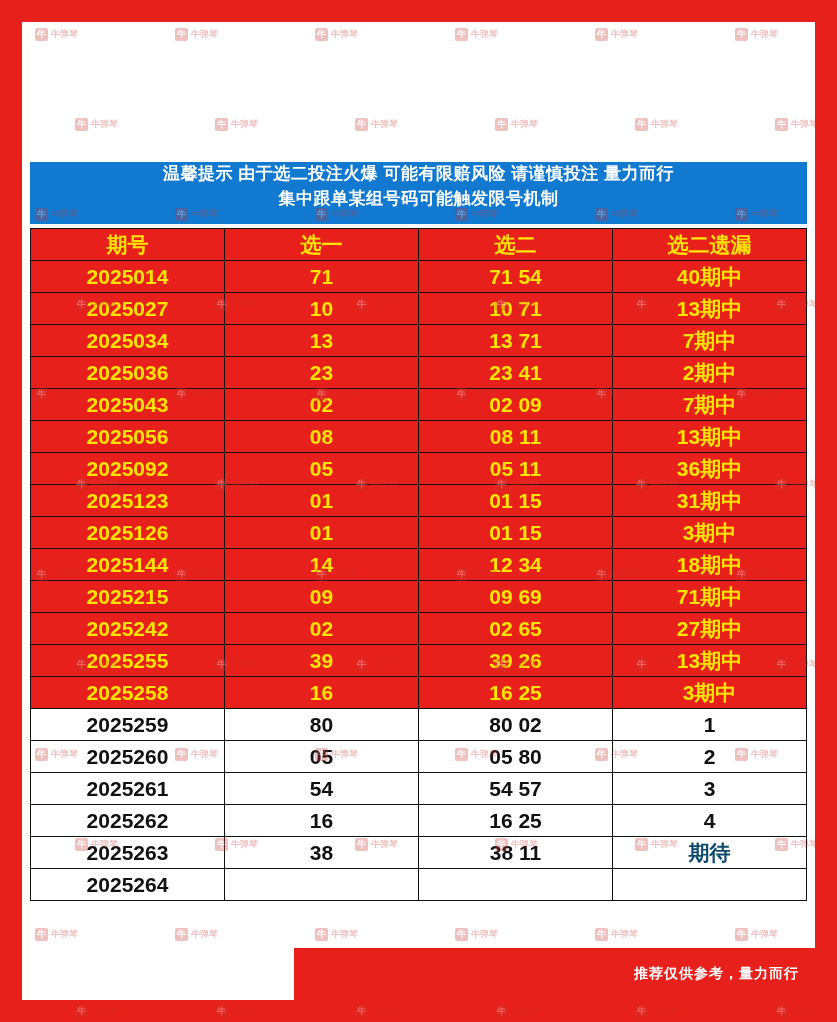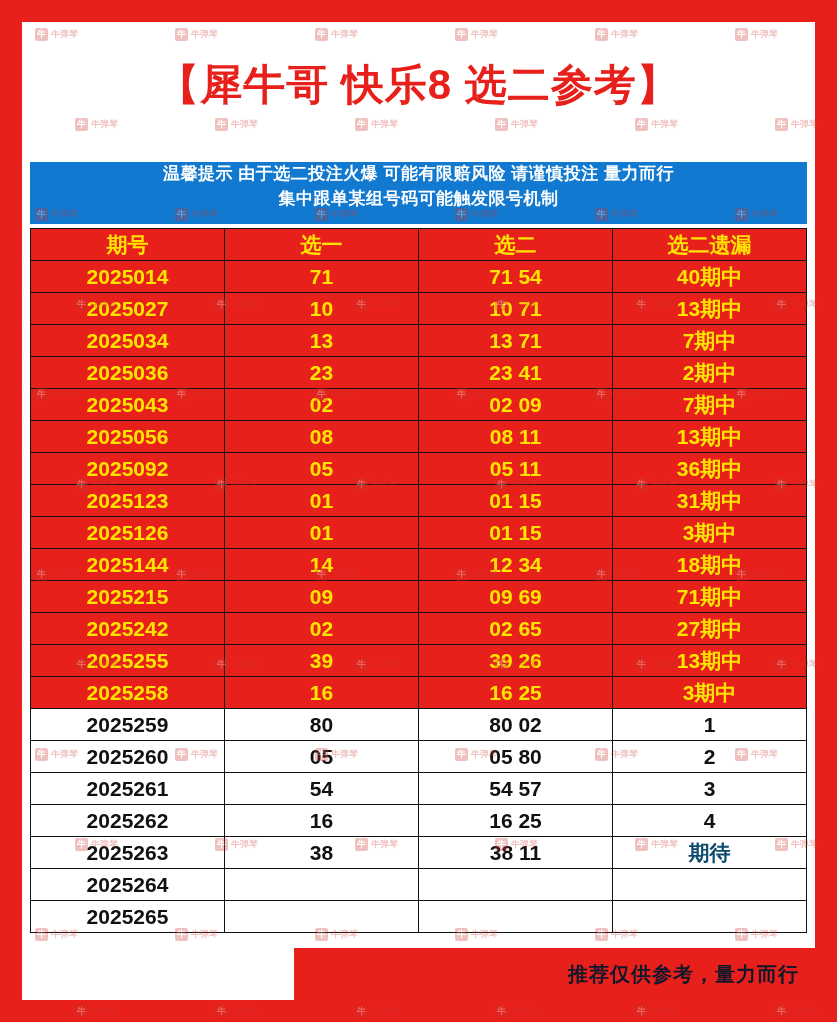--- a/index.html
+++ b/index.html
@@ -87,32 +87,29 @@
   td.col3{width:210px;}
   td.col4{width:200px;}
 
   .footer{
     position:absolute;left:272px;right:0;bottom:0;height:52px;
     background:#e8201c;
     display:flex;align-items:center;justify-content:flex-end;
     padding-right:16px;
     box-sizing:border-box;
   }
-  .footer span{color:#0f172a;font-size:20px;font-weight:bold;letter-spacing:1px;}
+  .footer span{color:#ffffff;font-size:14px;font-weight:bold;letter-spacing:1px;}
 </style>
 </head>
 <body>
 
 <div class="page">
 
   <div class="inner">
 
-    <div class="title-band">
-      <div class="title">【犀牛哥 快乐8 选二参考】</div>
-    </div>
 
     <div class="notice">
       <div>温馨提示 由于选二投注火爆 可能有限赔风险 请谨慎投注 量力而行</div>
       <div>集中跟单某组号码可能触发限号机制</div>
     </div>
 
     <table class="grid">
       <thead>
         <tr>
           <th>期号</th>
@@ -235,26 +232,20 @@
             <td class="col2">38</td>
             <td class="col3">38 11</td>
             <td class="col4 await">期待</td>
           </tr>
           <tr class="white">
             <td class="col1">2025264</td>
             <td class="col2"></td>
             <td class="col3"></td>
             <td class="col4"></td>
           </tr>
-          <tr class="white">
-            <td class="col1">2025265</td>
-            <td class="col2"></td>
-            <td class="col3"></td>
-            <td class="col4"></td>
-          </tr>
         </tbody>
     </table>
 
     <div class="footer">
       <span>推荐仅供参考，量力而行</span>
     </div>
 
   </div>
 
   <div class="wm" id="watermarks">

